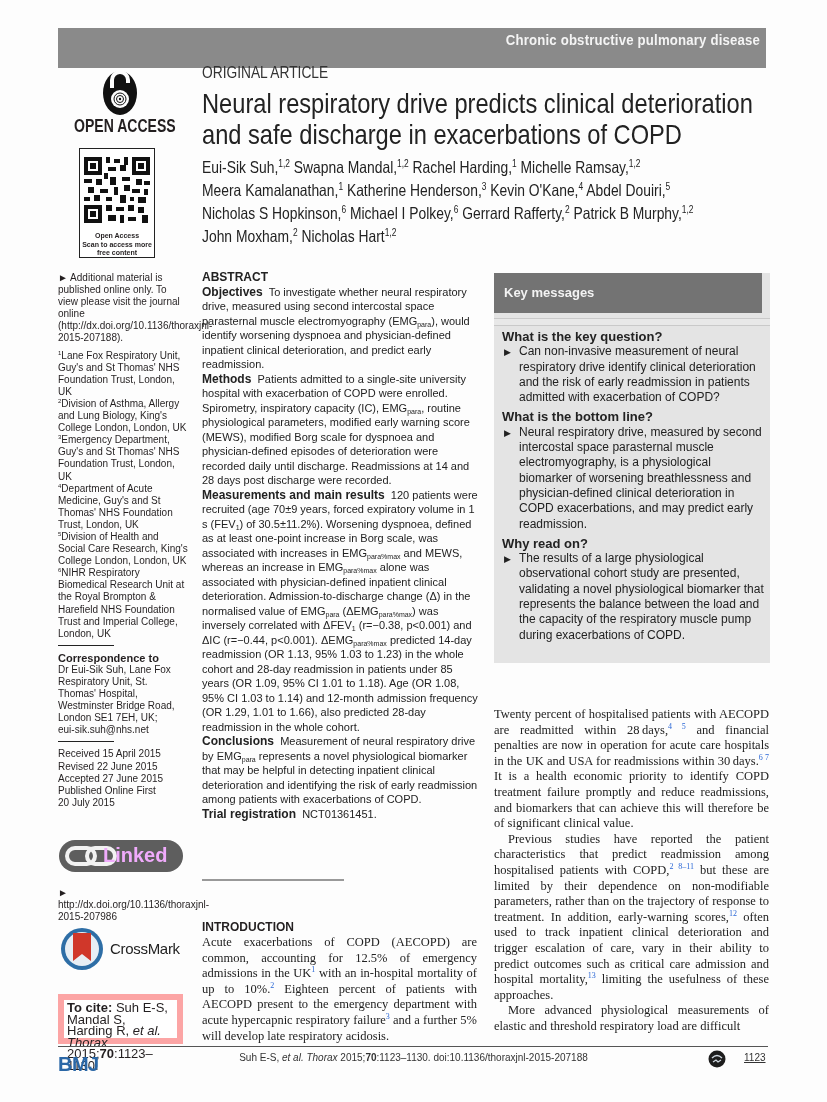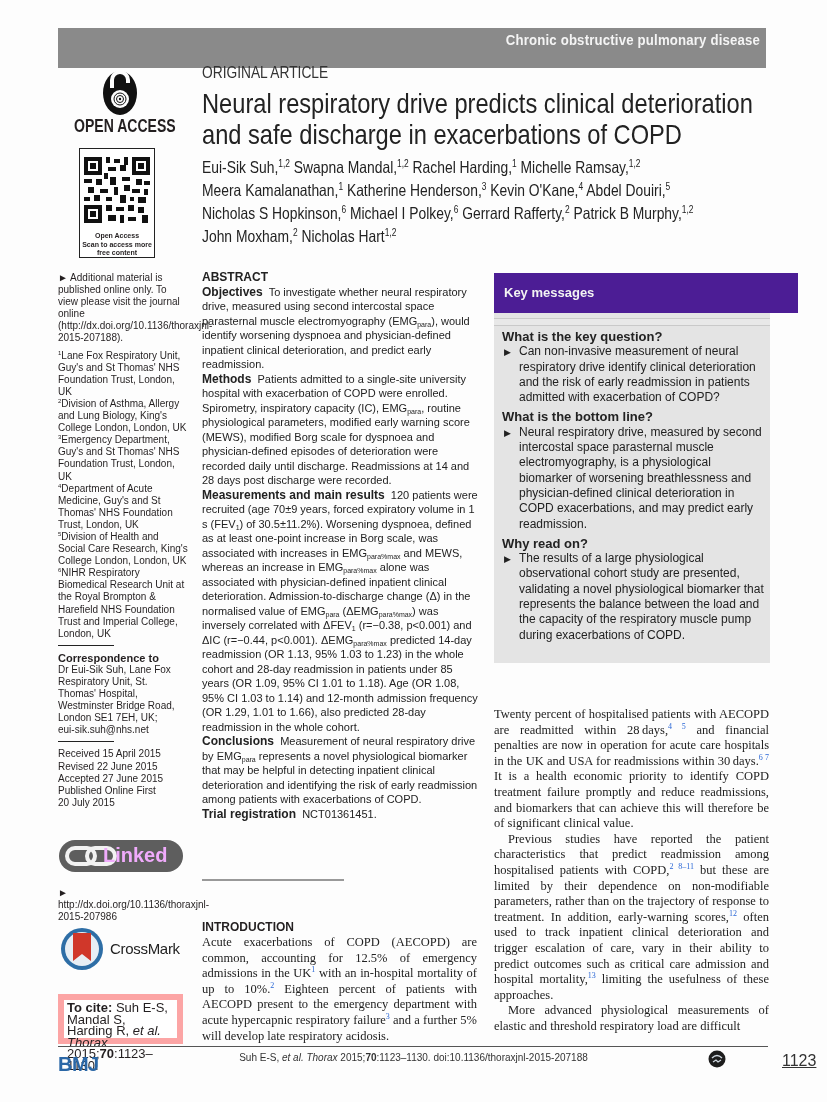--- a/index.html
+++ b/index.html
@@ -33,41 +33,41 @@
   .crossmark-text { left: 110px; top: 940px; font-family: Liberation Sans, sans-serif; font-size: 15px; color: #222; letter-spacing: -0.3px; }
 
   .cite-box { left: 58px; top: 994px; width: 125px; height: 50px; border: 6px solid #fca5a5; padding: 2px 3px; font-size: 13px; line-height: 11.5px; background: #fff; }
   .cite-box b { font-weight: bold; }
 
   .footer-rule { left: 58px; top: 1046px; width: 710px; height: 1px; background: #555; }
   .bmj-logo { left: 58px; top: 1053px; font-size: 20px; font-weight: bold; color: #2a67a6; letter-spacing: -0.5px; }
   .footer-cite { left: 0; right: 0; top: 1052px; text-align: center; font-size: 10px; color: #333; }
   .footer-cite i { font-style: italic; }
   .open-data-icon { left: 708px; top: 1050px; width: 18px; height: 18px; }
-  .page-number { left: 782px; top: 1052px; font-size: 16px; color: #333; text-decoration: underline; }
+  .page-number { left: 744px; top: 1052px; font-size: 10px; color: #333; text-decoration: underline; }
 
   .article-type { left: 202px; top: 64px; font-size: 16px; color: #333; transform: scaleX(0.86); transform-origin: left; white-space: nowrap; }
   .title { left: 202px; top: 88px; width: 600px; font-size: 28.5px; line-height: 31px; color: #222; transform: scaleX(0.83); transform-origin: left; white-space: nowrap; }
   .authors { left: 202px; top: 156px; width: 620px; font-size: 16.5px; line-height: 23px; color: #222; transform: scaleX(0.84); transform-origin: left; }
   .authors sup { font-size: 10px; vertical-align: 6px; line-height: 0; }
 
   .abstract { left: 202px; top: 270px; width: 276px; font-size: 11px; line-height: 14.5px; color: #222; }
   .abstract h3 { font-size: 12px; font-weight: bold; }
   .abstract .sec-head { font-weight: bold; font-size: 12px; }
   .abstract sub { font-size: 7px; vertical-align: -2px; line-height: 0; }
   .abstract-rule { left: 202px; top: 879px; width: 142px; height: 2px; background: #999; }
 
   .intro { left: 202px; top: 920px; width: 275px; }
   .intro h3 { font-size: 12px; font-weight: bold; margin-bottom: 1px; }
   .body-text { font-family: "Liberation Serif", serif; font-size: 12.5px; line-height: 15.6px; text-align: justify; color: #222; }
   .body-text sup { font-size: 8px; color: #2a67d6; vertical-align: 5px; line-height: 0; }
   .body-text p + p { text-indent: 14px; }
 
   .key-box { left: 494px; top: 273px; width: 276px; height: 390px; background: #e4e4e4; }
-  .key-header { position: absolute; left: 0; top: 0; width: 304px; height: 40px; background: #4c1d95; }
+  .key-header { position: absolute; left: 0; top: 0; width: 268px; height: 40px; background: #737373; }
   .key-header span { position: absolute; left: 10px; top: 12px; font-size: 13px; font-weight: bold; color: #f3f3f3; }
   .key-subrule { position: absolute; left: 0; top: 45px; width: 276px; height: 8px; border-top: 1px solid #c9c9c9; border-bottom: 1px solid #c9c9c9; background: #e8e8e8; }
   .key-content { position: absolute; left: 8px; top: 52px; width: 262px; font-size: 12px; line-height: 15.3px; color: #222; }
   .key-content h4 { font-size: 13px; font-weight: bold; margin-top: 4px; }
   .bullet { position: relative; padding-left: 17px; margin-bottom: 4px; }
   .bullet .tri { position: absolute; left: 2px; top: 1px; font-size: 9px; }
 
   .right-text { left: 494px; top: 707px; width: 275px; }
 </style>
 </head>

